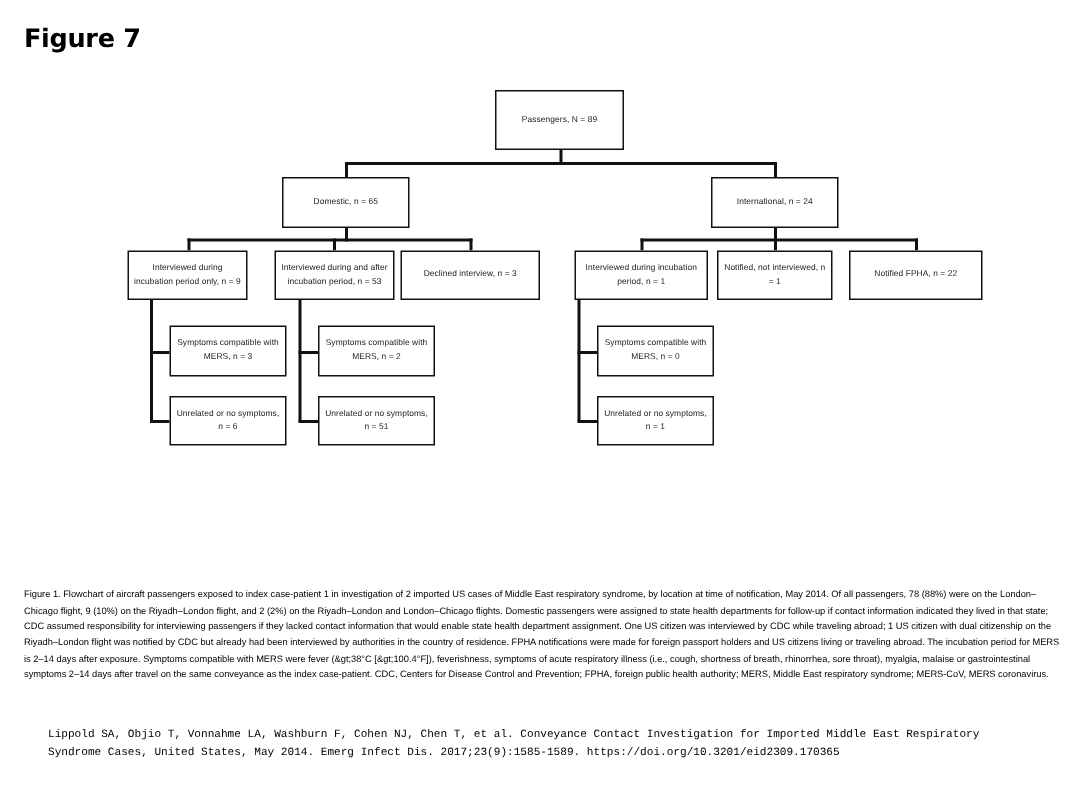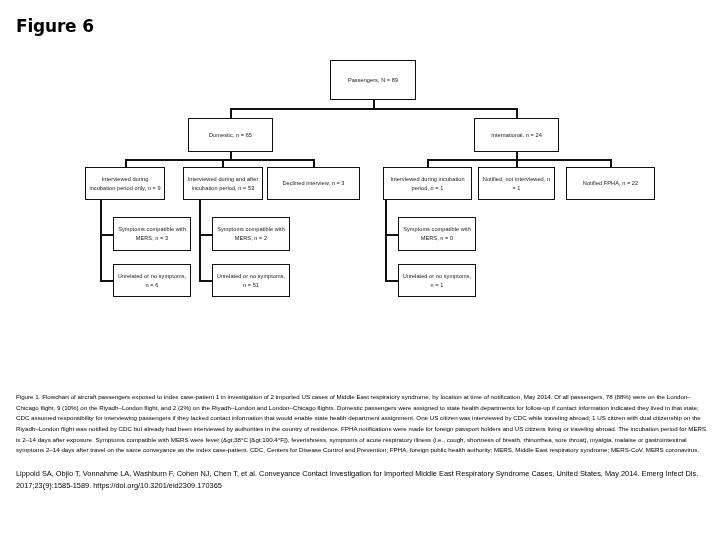--- a/index.html
+++ b/index.html
@@ -68,29 +68,29 @@
     line-height: 1.72;
     text-align: left;
     color: #000000;
     margin: 0;
     font-family: "Liberation Sans", sans-serif;
   }
   #citation-text {
     font-size: 7.4px;
     line-height: 1.66;
     color: #000000;
-    margin: 0;
+    margin: 16px;
     padding-top: 12px;
-    font-family: Liberation Sans, sans-serif;
+    font-family: Liberation Mono, monospace;
   }
 </style>
 </head>
 <body>
 
-<div id="page-title">Figure 6</div>
+<div id="page-title">Figure 7</div>
 
 <div id="flowchart">
 
   <div class="fc-line v" style="left:373px; top:100px; height:10px;"></div>
 
   <div class="fc-line h" style="left:230px; top:108.4px; width:288px;"></div>
 
   <div class="fc-line v" style="left:230px; top:108.4px; height:10px;"></div>
 
   <div class="fc-line v" style="left:516.4px; top:108.4px; height:10px;"></div>

